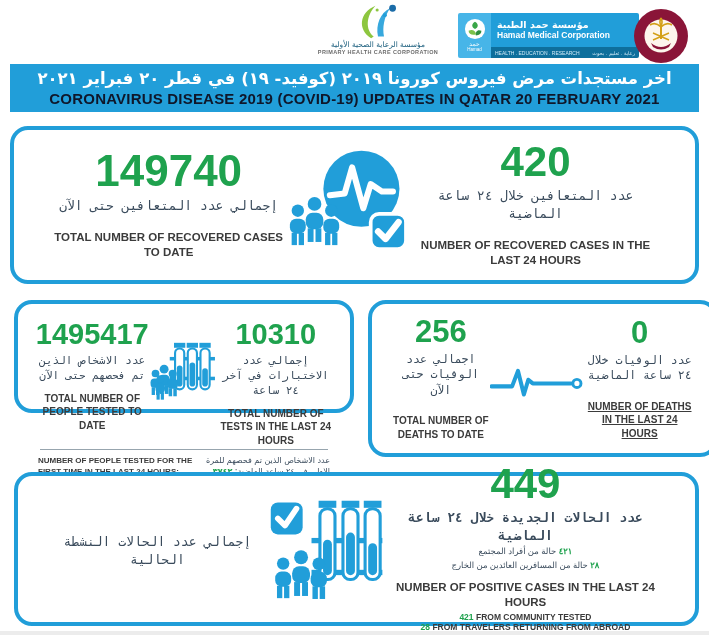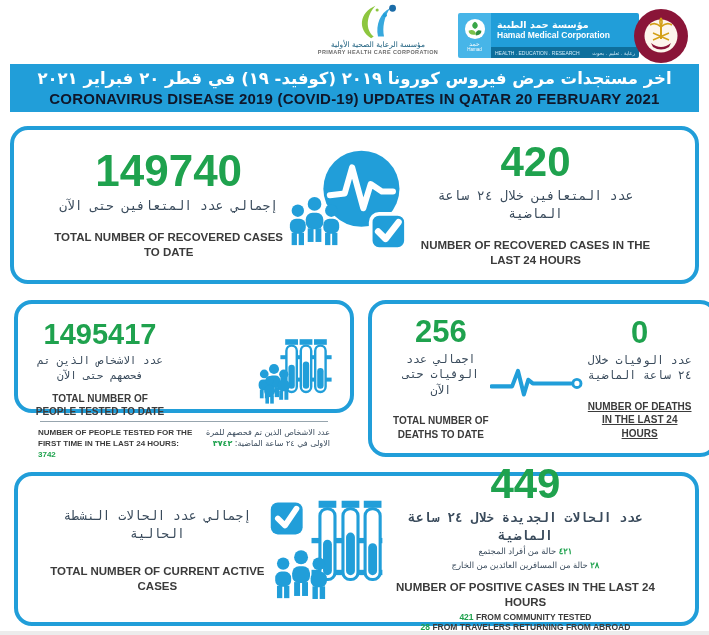--- a/index.html
+++ b/index.html
@@ -180,20 +180,25 @@
           <rect x="56" y="42" width="8" height="34" rx="4" class="f-blue"></rect>
           <rect x="70" y="14" width="16" height="7" class="f-blue"></rect>
           <rect x="71.5" y="22" width="13" height="58" rx="6.5" fill="#fff" class="s-blue" stroke-width="3"></rect>
           <rect x="74" y="50" width="8" height="26" rx="4" class="f-blue"></rect>
         </g>
         <use href="#p2" transform="translate(0,52) scale(0.78)"></use>
         <use href="#p2" transform="translate(11,45) scale(0.9)"></use>
         <use href="#p2" transform="translate(24,52) scale(0.82)"></use>
         <use href="#p2" transform="translate(7,60) scale(0.75)"></use>
       </svg>
+      <div class="col2">
+        <div class="num-md">10310</div>
+        <div class="lbl-ar" style="font-size:11px;">إجمالي عدد الاختبارات في آخر ٢٤ ساعة</div>
+        <div class="lbl-en f10 mt8">TOTAL NUMBER OF TESTS IN THE LAST 24 HOURS</div>
+      </div>
     </div>
     <div class="divider"></div>
     <div class="foot">
       <div class="ft-en">
         <span>NUMBER OF PEOPLE TESTED FOR THE FIRST TIME IN THE LAST 24 HOURS:</span>
         <span class="g">3742</span>
       </div>
       <div class="ft-ar">
         <span>عدد الاشخاص الذين تم فحصهم للمرة الاولى في ٢٤ ساعة الماضية:</span>
         <span class="g">٣٧٤٢</span>
@@ -214,21 +219,20 @@
     <div class="stat" style="width:118px;">
       <div class="num-md" style="font-size:31px;">0</div>
       <div class="lbl-ar" style="font-size:11.5px;">عدد الوفيات خلال ٢٤ ساعة الماضية</div>
       <div class="lbl-en f10" style="margin-top:16px;text-decoration:underline;">NUMBER OF DEATHS IN THE LAST 24 HOURS</div>
     </div>
   </div>
 
   <div class="card card3">
     <div class="stat" style="width:236px;">
       <div class="lbl-ar f13">إجمالي عدد الحالات النشطة الحالية</div>
-      <div class="lbl-en f11" style="margin-top:20px;">TOTAL NUMBER OF CURRENT ACTIVE CASES</div>
     </div>
     <svg width="122" height="118" viewBox="0 0 130 125">
       <defs>
           <g id="p3" class="f-blue">
         <circle cx="10" cy="7" r="7"></circle>
             <rect x="1" y="16" width="18" height="17" rx="7"></rect>
         <rect x="3" y="32" width="6" height="14"></rect>
             <rect x="11" y="32" width="6" height="14"></rect>
       </g>
         </defs>

